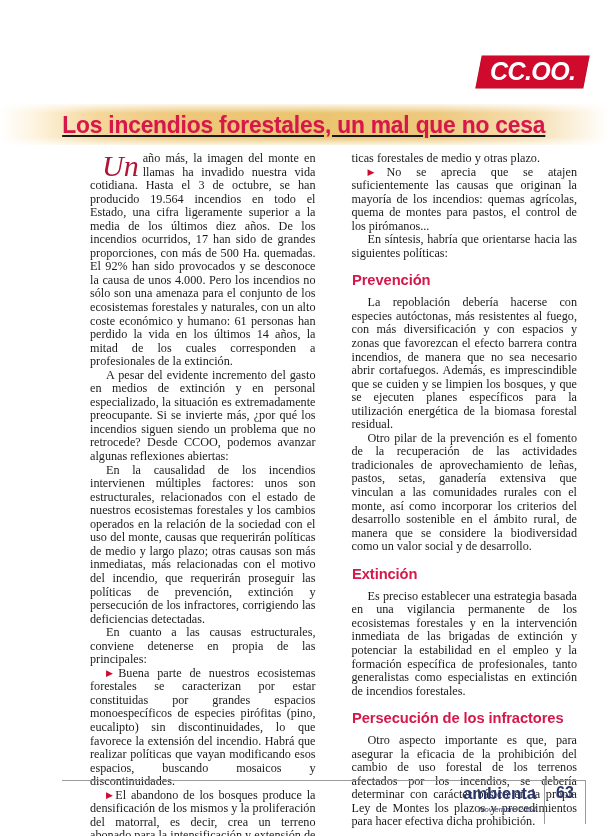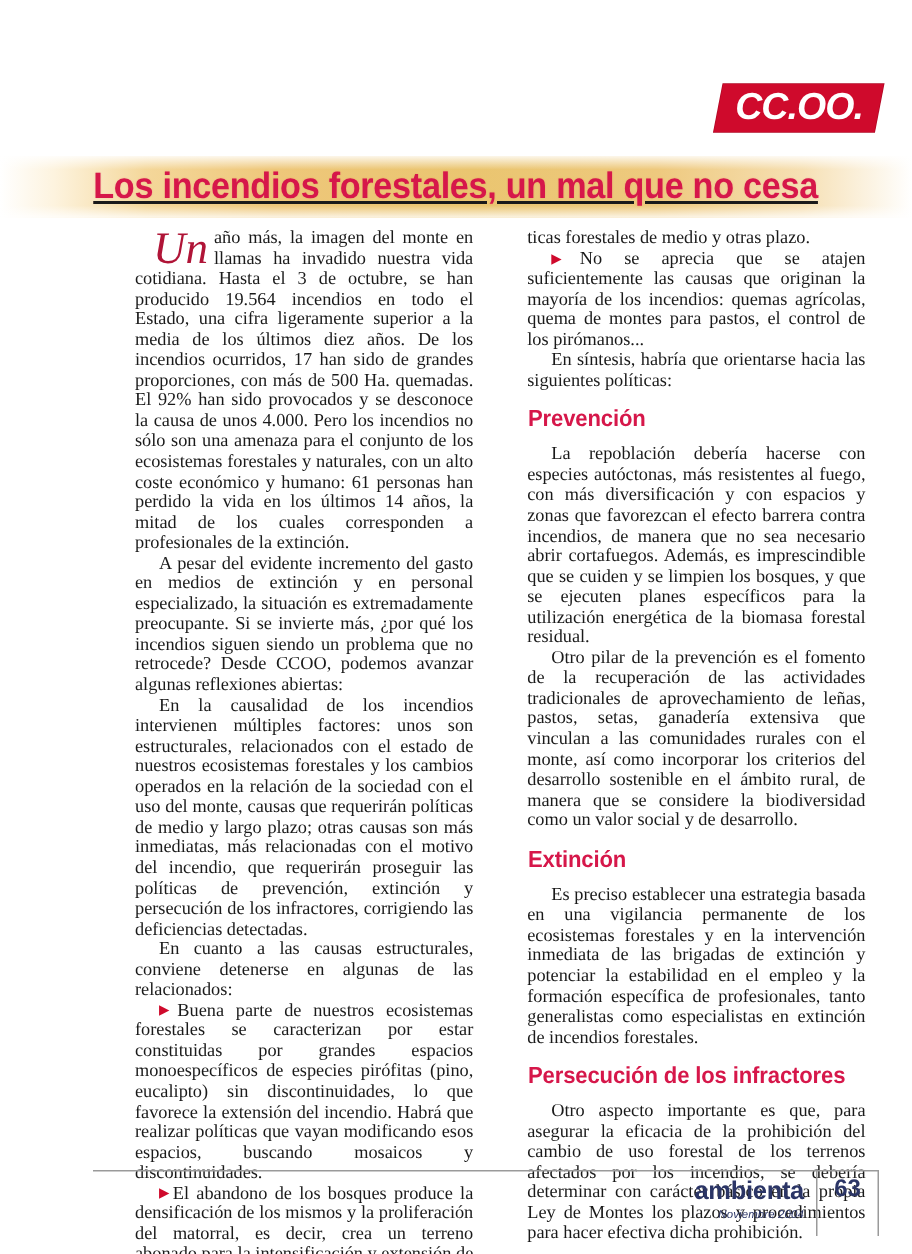--- a/index.html
+++ b/index.html
@@ -216,21 +216,21 @@
 <div class="title-banner">
   <div class="article-title">Los incendios forestales, un mal que no cesa</div>
 </div>
 
 <div class="columns">
 
   <div class="col">
     <p class="first"><span class="dropcap">Un</span><span>año más, la imagen del monte en llamas ha invadido nuestra vida cotidiana. Hasta el 3 de octubre, se han producido 19.564 incendios en todo el Estado, una cifra ligeramente superior a la media de los últimos diez años. De los incendios ocurridos, 17 han sido de grandes proporciones, con más de 500 Ha. quemadas. El 92% han sido provocados y se desconoce la causa de unos 4.000. Pero los incendios no sólo son una amenaza para el conjunto de los ecosistemas forestales y naturales, con un alto coste económico y humano: 61 personas han perdido la vida en los últimos 14 años, la mitad de los cuales corresponden a profesionales de la extinción.</span></p>
     <p>A pesar del evidente incremento del gasto en medios de extinción y en personal especializado, la situación es extremadamente preocupante. Si se invierte más, ¿por qué los incendios siguen siendo un problema que no retrocede? Desde CCOO, podemos avanzar algunas reflexiones abiertas:</p>
     <p>En la causalidad de los incendios intervienen múltiples factores: unos son estructurales, relacionados con el estado de nuestros ecosistemas forestales y los cambios operados en la relación de la sociedad con el uso del monte, causas que requerirán políticas de medio y largo plazo; otras causas son más inmediatas, más relacionadas con el motivo del incendio, que requerirán proseguir las políticas de prevención, extinción y persecución de los infractores, corrigiendo las deficiencias detectadas.</p>
-    <p>En cuanto a las causas estructurales, conviene detenerse en algunas de las relacionados:</p>
+    <p>En cuanto a las causas estructurales, conviene detenerse en propia de las principales:</p>
     <p><span class="bullet">▶</span><span>Buena parte de nuestros ecosistemas forestales se caracterizan por estar constituidas por grandes espacios monoespecíficos de especies pirófitas (pino, eucalipto) sin discontinuidades, lo que favorece la extensión del incendio. Habrá que realizar políticas que vayan modificando esos espacios, buscando mosaicos y discontinuidades.</span></p>
     <p><span class="bullet">▶</span><span>El abandono de los bosques produce la densificación de los mismos y la proliferación del matorral, es decir, crea un terreno abonado para la intensificación y extensión de los incendios. Además, el abandono de cultivos genera la aparición de vegetación pionera altamente pirógena y la desaparición de estas áreas que actuaban como cortafuegos “naturales” integrados en las masas forestales. Todo ello requiere intensificar las actividades silvícolas buscando resolver tales problemas. El descenso de la humedad, debido al aumento de la temperatura media en España durante los últimos años, aunque no es un causante de los incendios, condiciona notablemente su desarrollo y extensión. Algo que aconseja dar más importancia a las poli-</span></p>
   </div>
 
   <div class="col">
     <p class="noindent">ticas forestales de medio y otras plazo.</p>
     <p><span class="bullet">▶</span><span>No se aprecia que se atajen suficientemente las causas que originan la mayoría de los incendios: quemas agrícolas, quema de montes para pastos, el control de los pirómanos...</span></p>
     <p>En síntesis, habría que orientarse hacia las siguientes políticas:</p>
 
     <h2 class="section">Prevención</h2>

